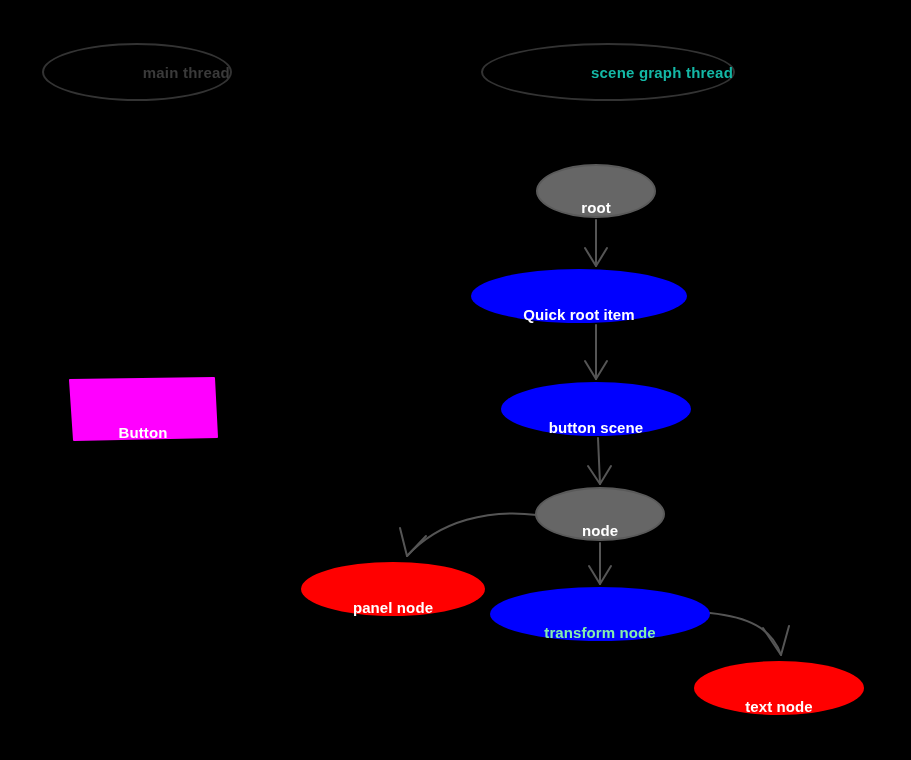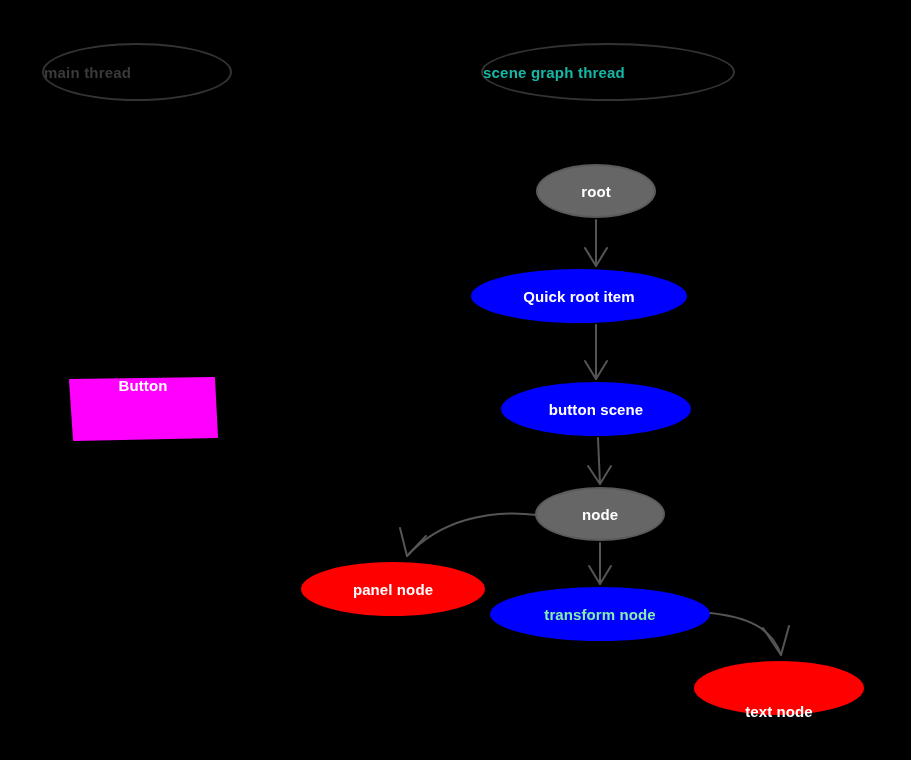--- a/index.html
+++ b/index.html
@@ -24,56 +24,56 @@
     pointer-events: none;
   }
 
   
   .lane {
     position: absolute;
     border: 2px solid #333333;
     border-radius: 50%;
     display: flex;
     align-items: center;
-    justify-content: flex-start;
+    justify-content: flex-end;
     box-sizing: border-box;
   }
   .lane-label {
     color: #3a3a3a;
     font-size: 15px;
     font-weight: bold;
     letter-spacing: .2px;
     white-space: nowrap;
   }
 
   
   .node {
     position: absolute;
     border-radius: 50%;
     display: flex;
-    align-items: center;
+    align-items: flex-end;
     justify-content: center;
     box-sizing: border-box;
   }
   .node-label {
     color: #ffffff;
     font-size: 15px;
     font-weight: bold;
     white-space: nowrap;
     letter-spacing: .1px;
   }
   .node.gray  { background: #666666; border: 2px solid #5a5a5a; }
   .node.blue  { background: #0000ff; }
   .node.red   { background: #ff0000; }
 
   
   .sketch-rect {
     position: absolute;
     display: flex;
-    align-items: flex-start;
+    align-items: flex-end;
     justify-content: center;
   }
   .sketch-rect svg { position: absolute; left: 0; top: 0; }
   .sketch-rect .node-label { position: relative; z-index: 2; }
 
   
   #watermark {
     position: absolute;
     color: #cccccc;
     font-size: 19px;

